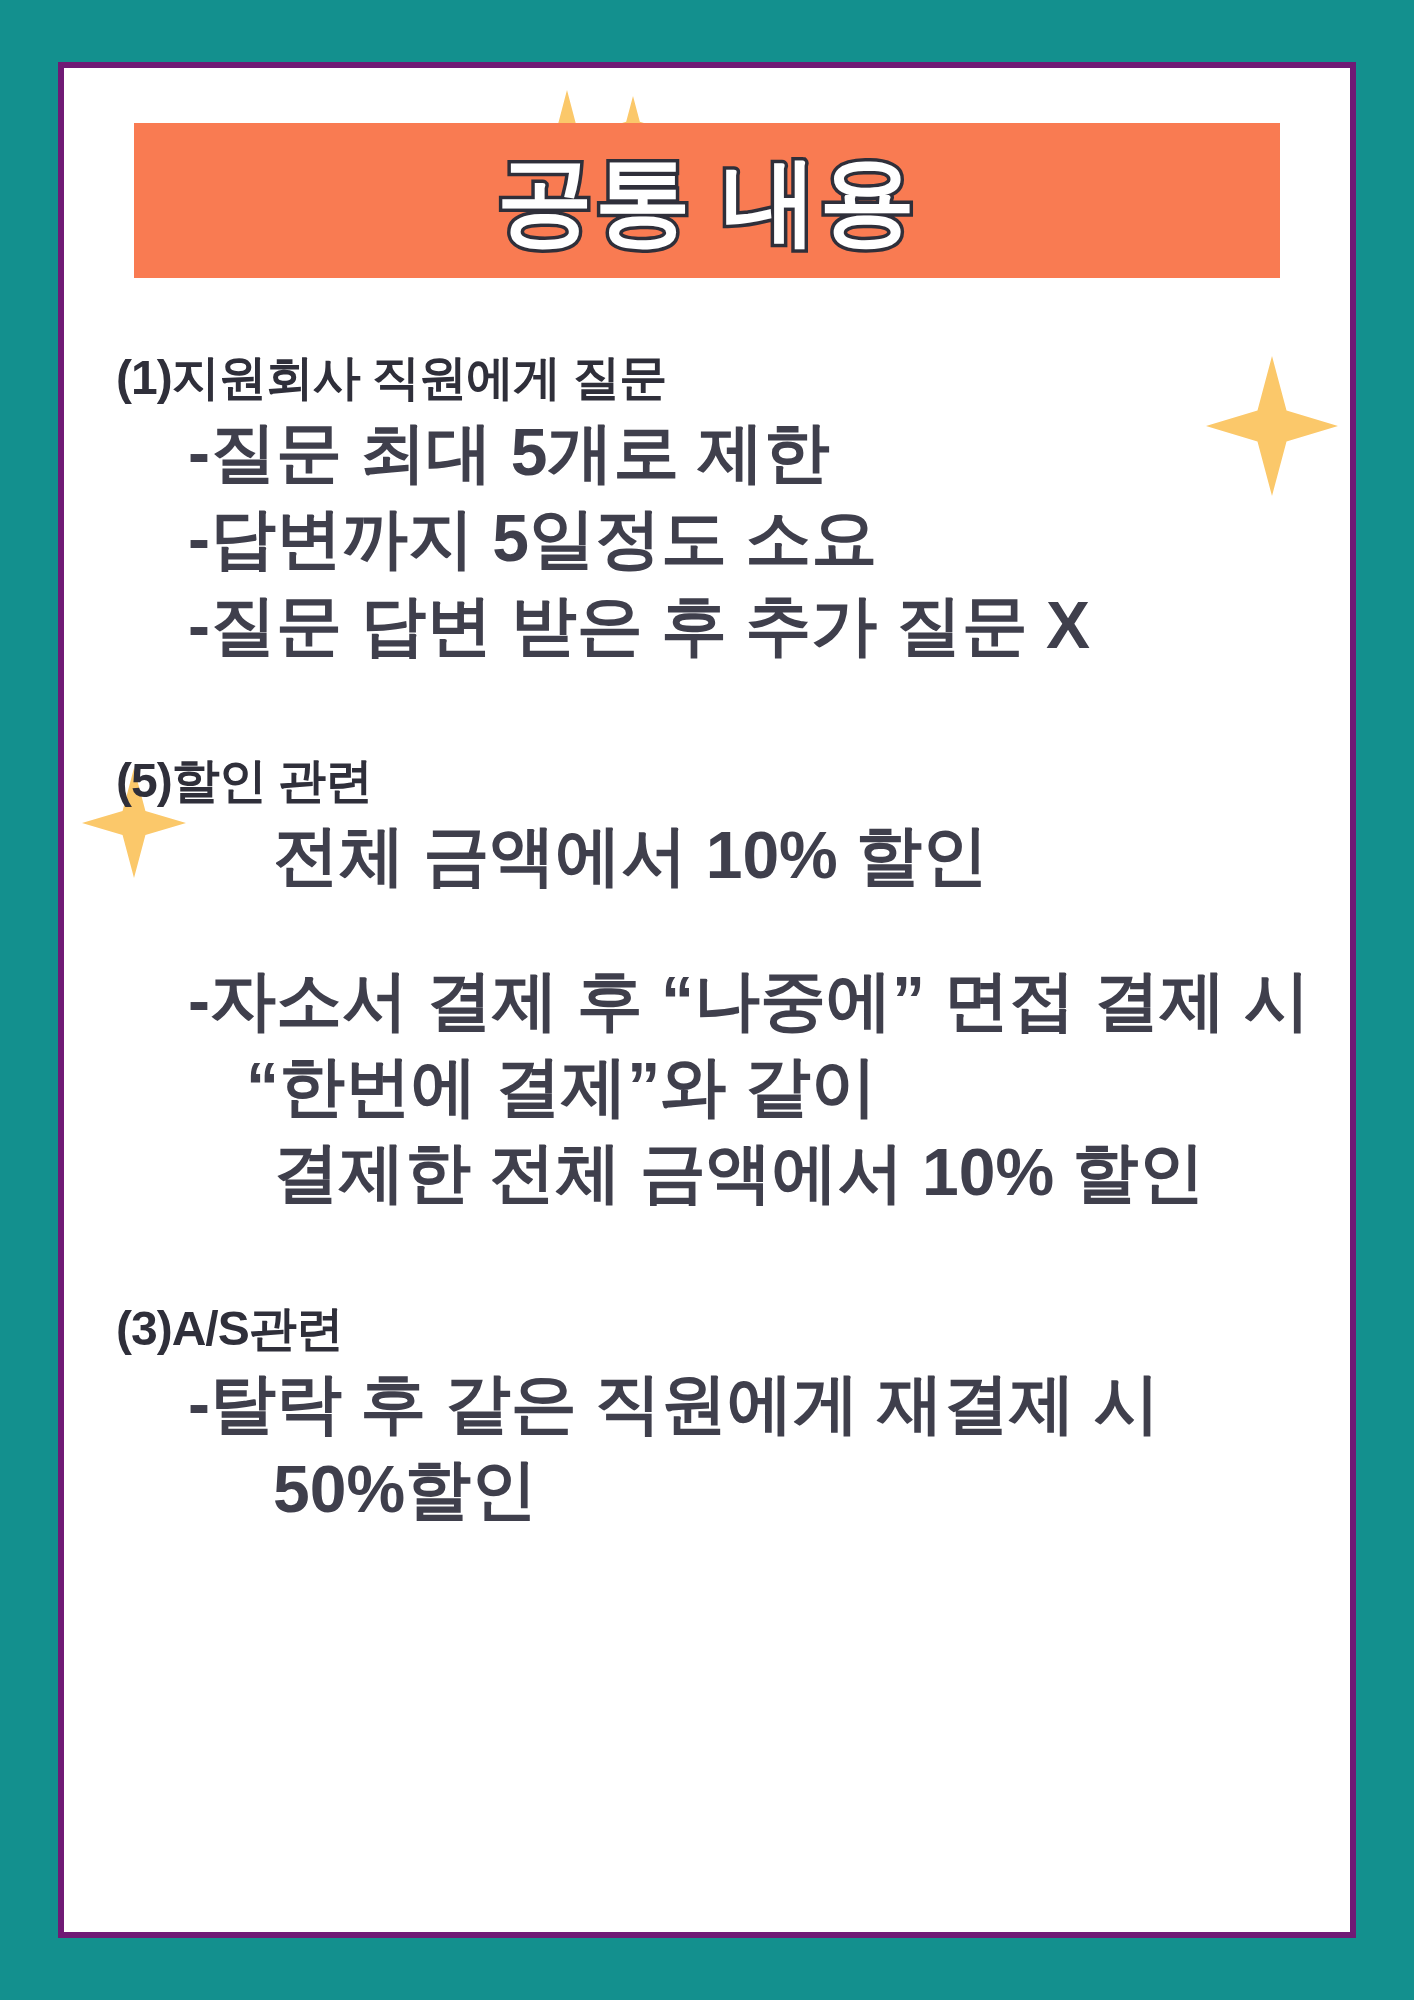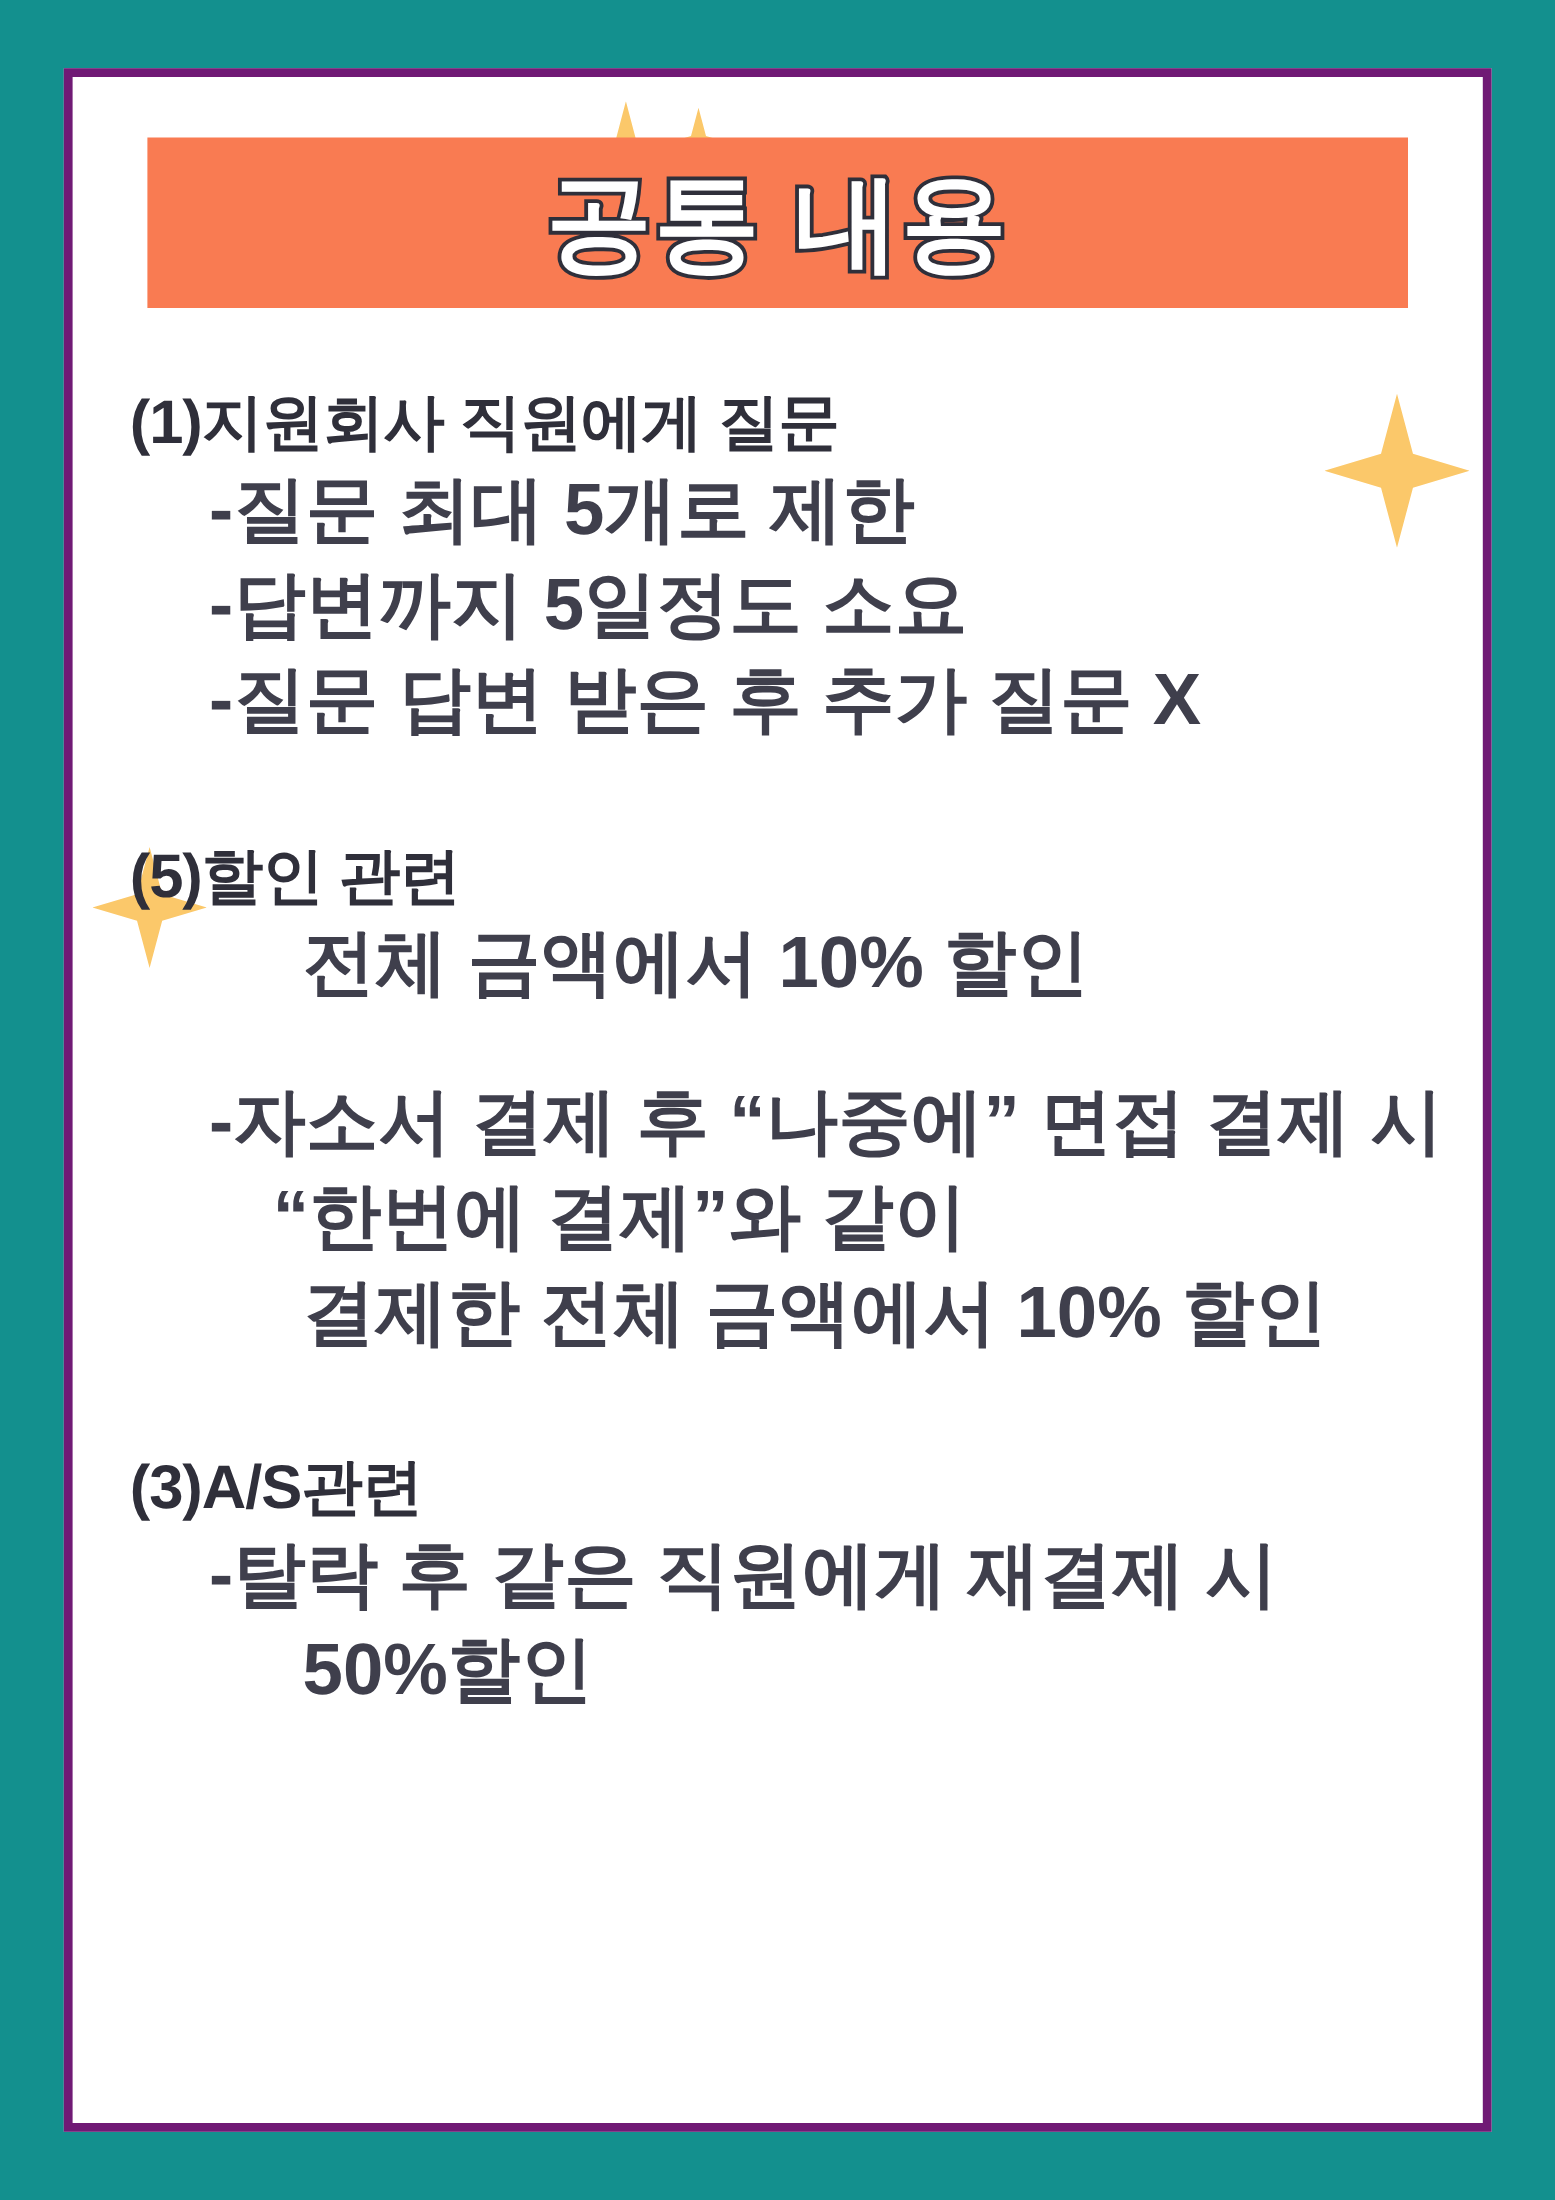--- a/index.html
+++ b/index.html
@@ -18,21 +18,21 @@
     width: 1414px;
     height: 2000px;
     box-sizing: border-box;
     padding: 62px 58px 62px 58px;
   }
   .frame {
     position: relative;
     width: 100%;
     height: 100%;
     box-sizing: border-box;
-    border: 8px solid #701a75;
+    border: 6px solid #701a75;
     background: #ffffff;
     padding: 0;
   }
   .inner {
     position: relative;
     width: 100%;
     height: 100%;
     box-sizing: border-box;
     padding: 55px 52px 40px 52px;
     overflow: hidden;
@@ -75,21 +75,21 @@
 
   
   .content {
     position: relative;
     z-index: 4;
     margin-top: 74px;
     color: #3a3a46;
   }
   .section { margin-bottom: 0; }
   .heading {
-    font-size: 56px;
+    font-size: 48px;
     font-weight: 900;
     line-height: 1.08;
     letter-spacing: -1px;
     color: #2f2f3a;
     margin: 0 0 6px 0;
   }
   .bullets {
     font-size: 66px;
     font-weight: 800;
     line-height: 1.28;

